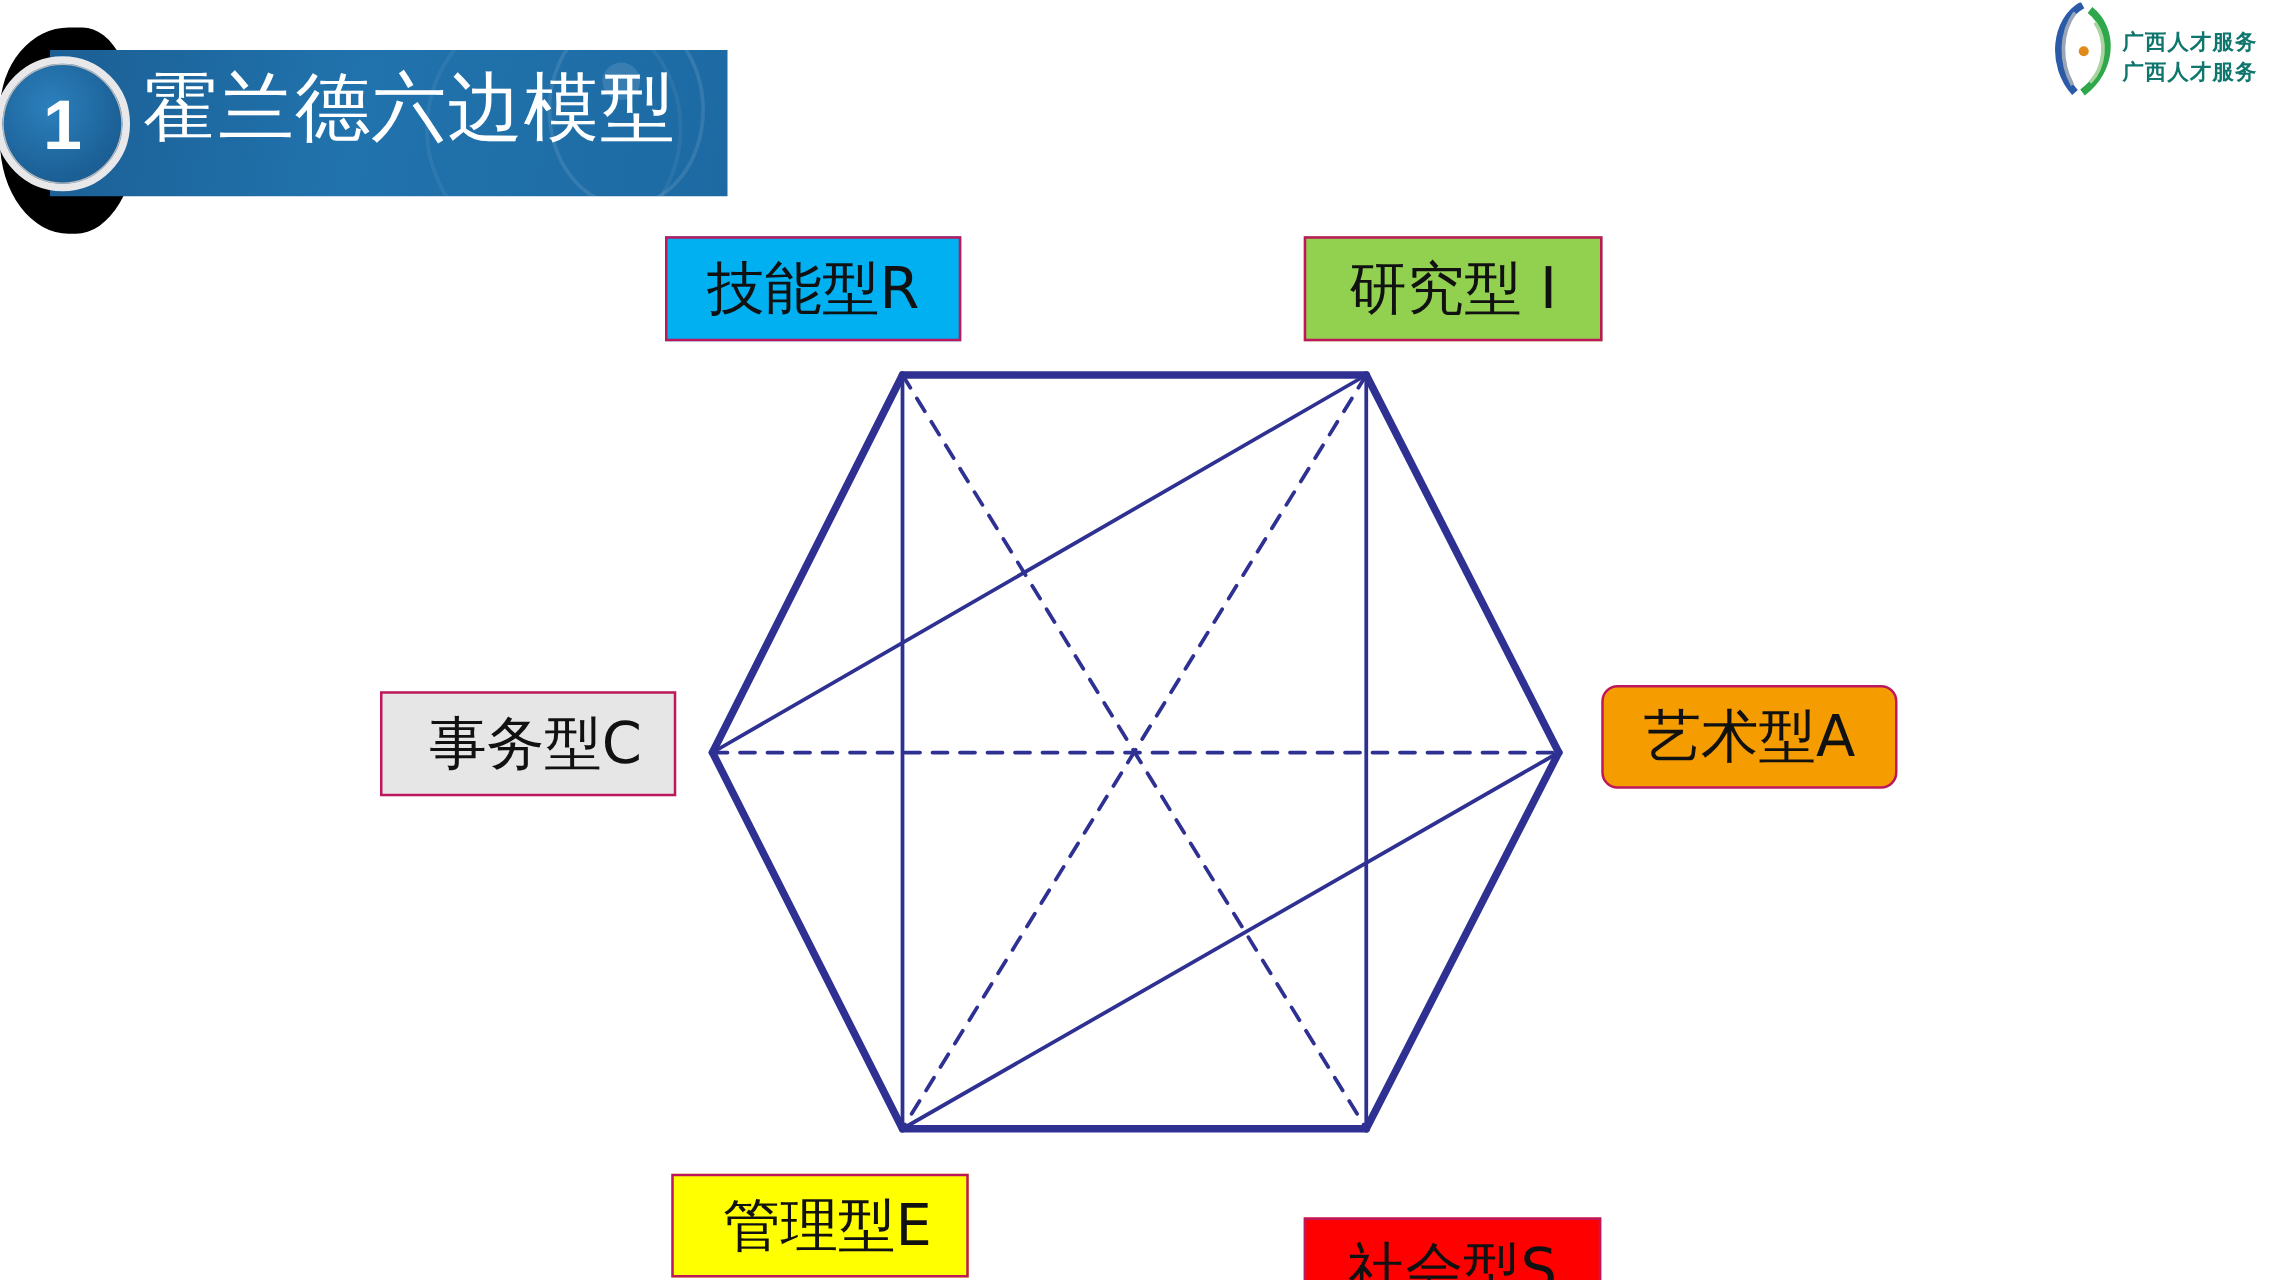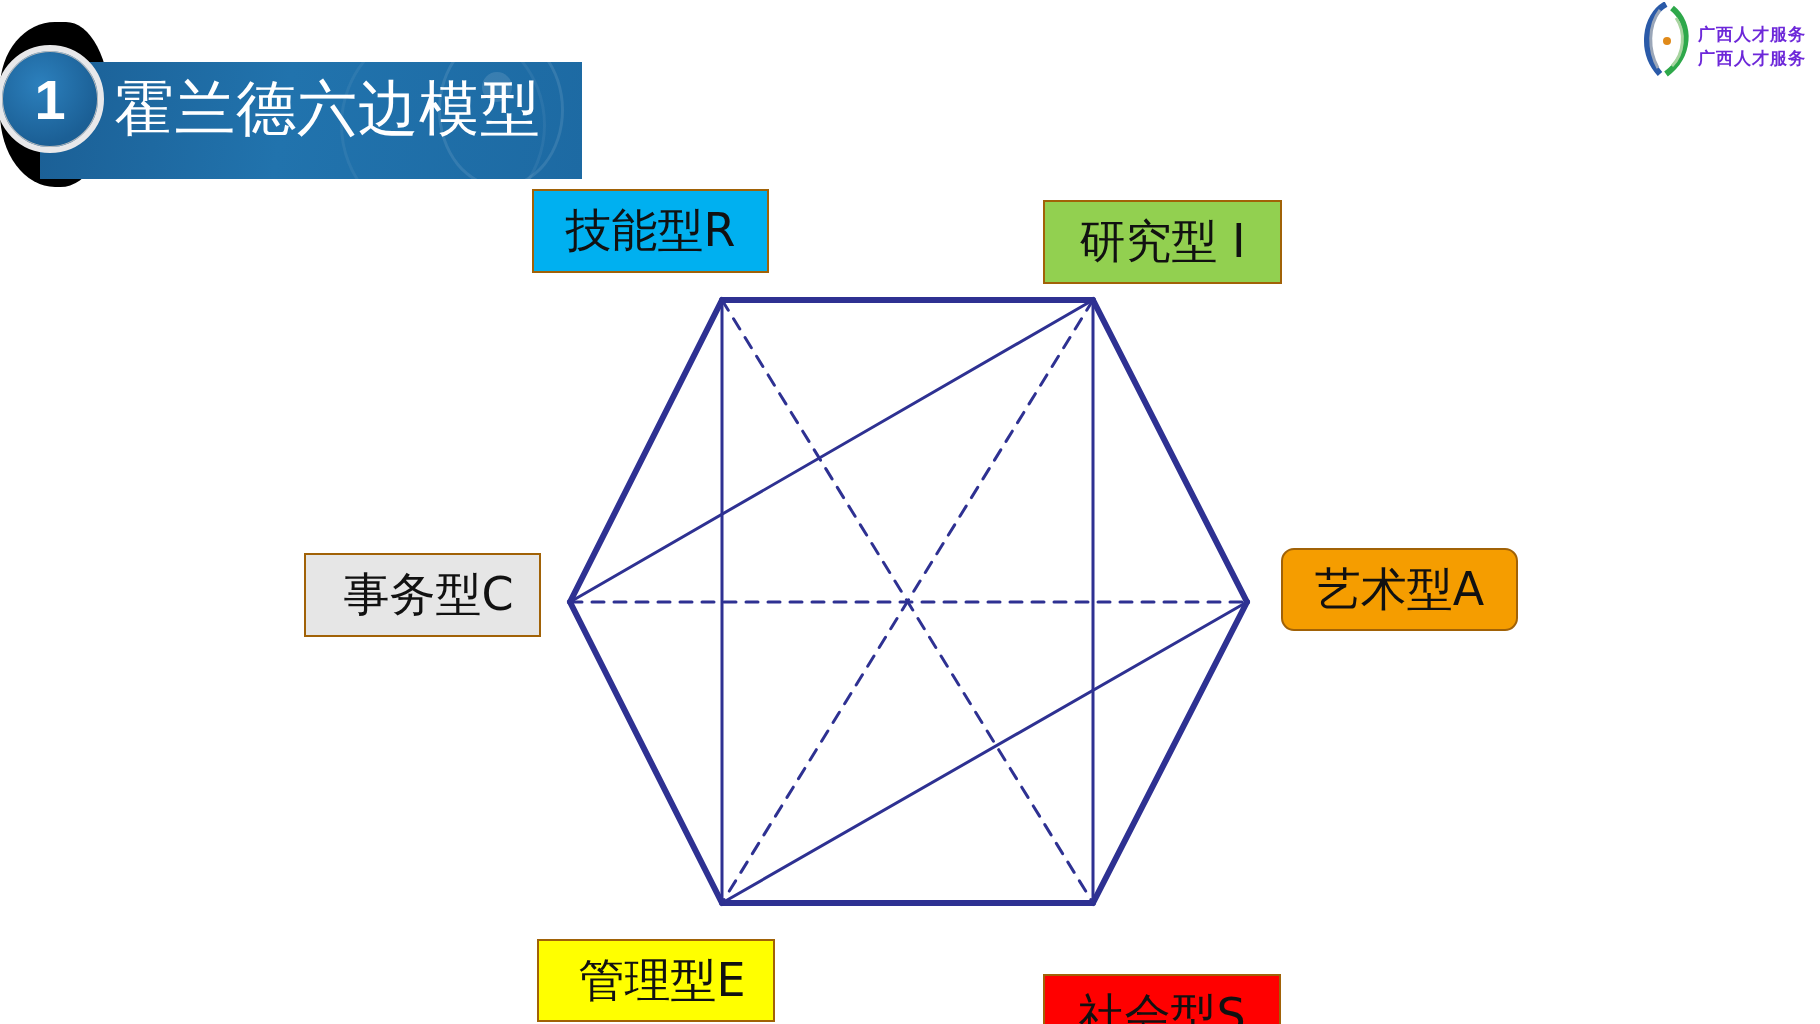--- a/index.html
+++ b/index.html
@@ -6,21 +6,21 @@
   body {
     width:1820px; height:1024px; position:relative; overflow:hidden;
     background:#ffffff;
     font-family: "DejaVu Sans", "Liberation Sans", sans-serif;
   }
   .shadow-blob {
     position:absolute; left:0; top:22px; width:110px; height:165px;
     background:#000; border-radius:50% 40% 45% 50% / 40% 50% 50% 45%;
   }
   .banner {
-    position:absolute; left:40px; top:62px; width:542px; height:117px;
+    position:absolute; left:40px; top:40px; width:542px; height:117px;
     background:linear-gradient(100deg,#1b5f95 0%,#2173ad 45%,#1d6aa3 100%);
     overflow:hidden;
   }
   .banner .deco1 { position:absolute; right:18px; top:-30px; width:120px; height:150px; border:3px solid rgba(255,255,255,0.10); border-radius:50%; }
   .banner .deco2 { position:absolute; right:70px; top:10px; width:30px; height:30px; background:rgba(255,255,255,0.12); border-radius:50%; }
   .banner .deco3 { position:absolute; left:300px; top:-40px; width:200px; height:200px; border:3px solid rgba(255,255,255,0.06); border-radius:50%; }
   .banner-title {
     position:absolute; left:74px; top:0; height:93px; line-height:93px;
     color:#ffffff; font-size:60px; letter-spacing:1px; white-space:nowrap;
   }
@@ -29,27 +29,27 @@
     border-radius:50%;
     background:radial-gradient(circle at 40% 35%, #2c80bd 0%, #1b5f95 70%);
     border:6px solid #e8e8ea;
     box-shadow:0 0 0 1px #bbb inset;
     display:flex; align-items:center; justify-content:center;
     color:#fff; font-weight:bold; font-size:56px;
     font-family:"Liberation Sans", sans-serif;
   }
   .logo { position:absolute; left:1636px; top:2px; width:184px; height:75px; }
   .logo-text {
-    position:absolute; left:62px; top:20px; color:#6d28d9;
+    position:absolute; left:62px; top:20px; color:#0f766e;
     font-family:"DejaVu Serif", serif; font-weight:bold; font-size:17px; line-height:24px;
     letter-spacing:1px; white-space:nowrap;
   }
   .label-box {
     position:absolute; box-sizing:border-box;
-    border:2px solid #a16207;
+    border:2px solid #be185d;
     display:flex; align-items:center; justify-content:center;
     font-family:"DejaVu Sans", "Liberation Sans", sans-serif;
     font-size:46px; color:#111; white-space:nowrap;
   }
   svg.hex { position:absolute; left:0; top:0; }
 </style>
 </head>
 <body>
 
 <div class="shadow-blob"></div>
@@ -88,21 +88,21 @@
     <line x1="722" y1="903" x2="1247" y2="602" stroke="#2e3192" stroke-width="3" stroke-linecap="round"></line>
     <line x1="722" y1="300" x2="1093" y2="903" stroke="#2e3192" stroke-width="3" stroke-linecap="round" stroke-dasharray="12 10"></line>
     <line x1="1093" y1="300" x2="722" y2="903" stroke="#2e3192" stroke-width="3" stroke-linecap="round" stroke-dasharray="12 10"></line>
     <line x1="570" y1="602" x2="1247" y2="602" stroke="#2e3192" stroke-width="3" stroke-linecap="round" stroke-dasharray="12 10"></line>
   </svg>
 
 <div id="labels">
     <div class="label-box" style="left: 532px; top: 189px; width: 237px; height: 84px; background: rgb(0, 176, 240);">
       <span>技能型R</span>
     </div>
-    <div class="label-box" style="left: 1043px; top: 200px; width: 239px; height: 84px; background: rgb(146, 208, 80);">
+    <div class="label-box" style="left: 1043px; top: 189px; width: 239px; height: 84px; background: rgb(146, 208, 80);">
       <span>研究型 I</span>
     </div>
     <div class="label-box" style="left: 1281px; top: 548px; width: 237px; height: 83px; background: rgb(245, 157, 0); border-radius: 13px;">
       <span>艺术型A</span>
     </div>
     <div class="label-box" style="left: 1043px; top: 974px; width: 238px; height: 83px; background: rgb(255, 0, 0);">
       <span>社会型S</span>
     </div>
     <div class="label-box" style="left: 537px; top: 939px; width: 238px; height: 83px; background: rgb(255, 255, 0); padding-left: 12px;">
       <span>管理型E</span>

